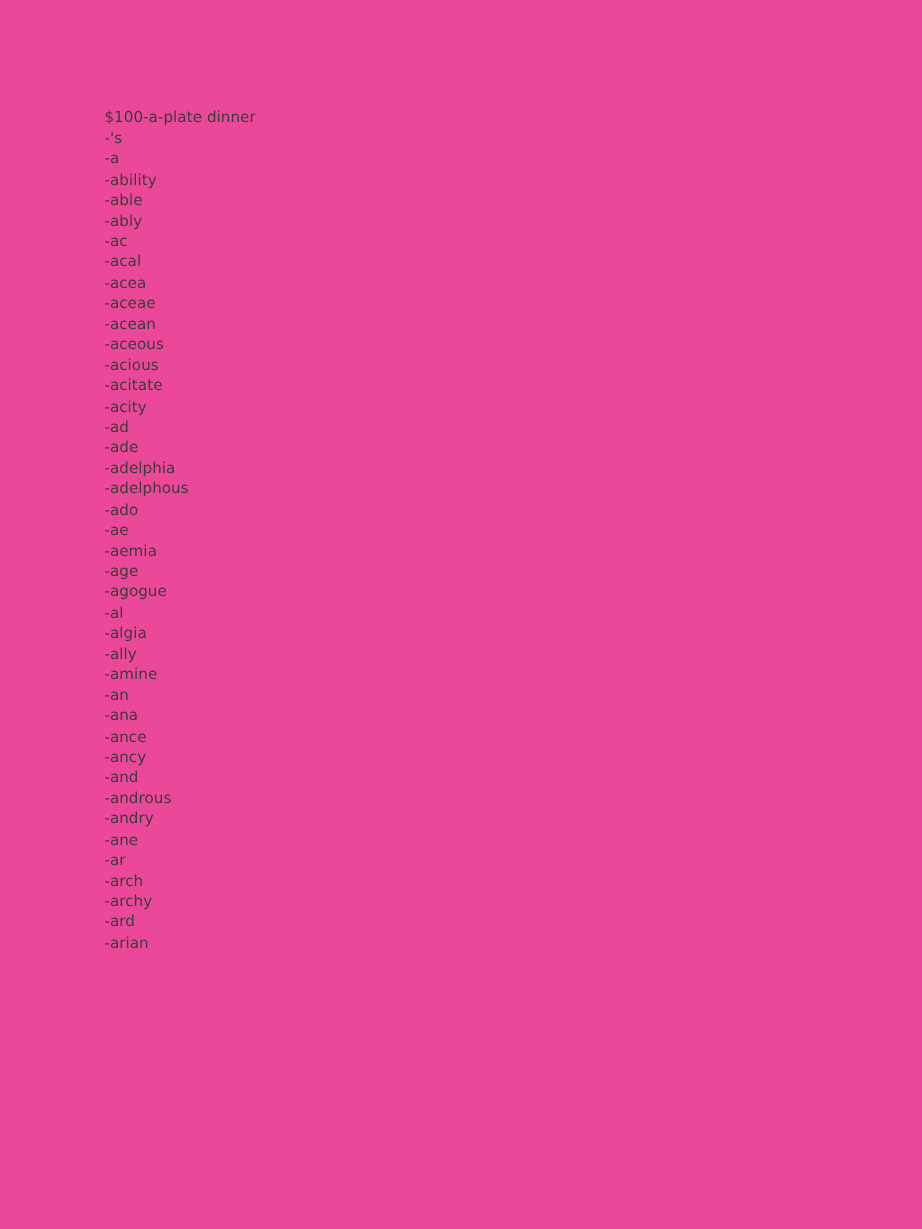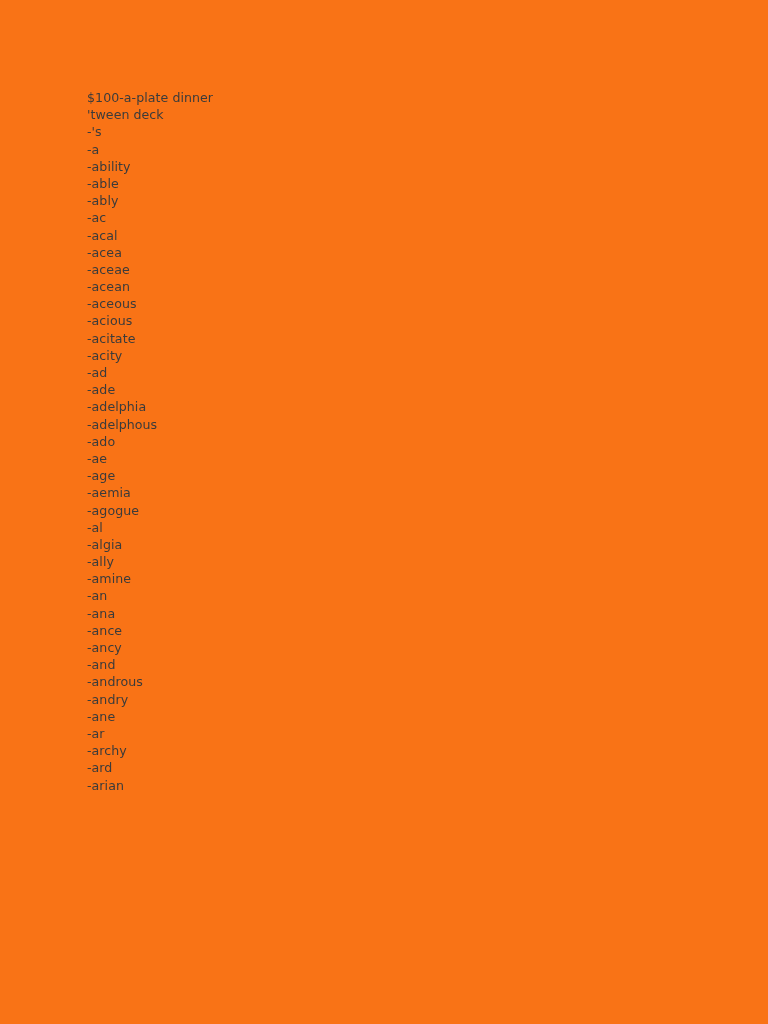--- a/index.html
+++ b/index.html
@@ -10,21 +10,21 @@
   body {
     width: 768px;
     height: 1024px;
     overflow: hidden;
     font-family: "Liberation Sans", sans-serif;
   }
   .page {
     position: relative;
     width: 768px;
     height: 1024px;
-    background: #f97316;
+    background: #ec4899;
   }
   .word-list {
     position: absolute;
     left: 87px;
     top: 89px;
     width: 600px;
     margin: 0;
     padding: 0;
     list-style: none;
   }
@@ -37,54 +37,54 @@
     letter-spacing: 0.05px;
     white-space: pre;
   }
 </style>
 </head>
 <body>
 
 <div class="page">
   <ul class="word-list">
       <li class="word-entry">$100-a-plate dinner</li>
-      <li class="word-entry">'tween deck</li>
       <li class="word-entry">-'s</li>
       <li class="word-entry">-a</li>
       <li class="word-entry">-ability</li>
       <li class="word-entry">-able</li>
       <li class="word-entry">-ably</li>
       <li class="word-entry">-ac</li>
       <li class="word-entry">-acal</li>
       <li class="word-entry">-acea</li>
       <li class="word-entry">-aceae</li>
       <li class="word-entry">-acean</li>
       <li class="word-entry">-aceous</li>
       <li class="word-entry">-acious</li>
       <li class="word-entry">-acitate</li>
       <li class="word-entry">-acity</li>
       <li class="word-entry">-ad</li>
       <li class="word-entry">-ade</li>
       <li class="word-entry">-adelphia</li>
       <li class="word-entry">-adelphous</li>
       <li class="word-entry">-ado</li>
       <li class="word-entry">-ae</li>
+      <li class="word-entry">-aemia</li>
       <li class="word-entry">-age</li>
-      <li class="word-entry">-aemia</li>
       <li class="word-entry">-agogue</li>
       <li class="word-entry">-al</li>
       <li class="word-entry">-algia</li>
       <li class="word-entry">-ally</li>
       <li class="word-entry">-amine</li>
       <li class="word-entry">-an</li>
       <li class="word-entry">-ana</li>
       <li class="word-entry">-ance</li>
       <li class="word-entry">-ancy</li>
       <li class="word-entry">-and</li>
       <li class="word-entry">-androus</li>
       <li class="word-entry">-andry</li>
       <li class="word-entry">-ane</li>
       <li class="word-entry">-ar</li>
+      <li class="word-entry">-arch</li>
       <li class="word-entry">-archy</li>
       <li class="word-entry">-ard</li>
       <li class="word-entry">-arian</li>
     </ul>
 </div>
 
 </body></html>

